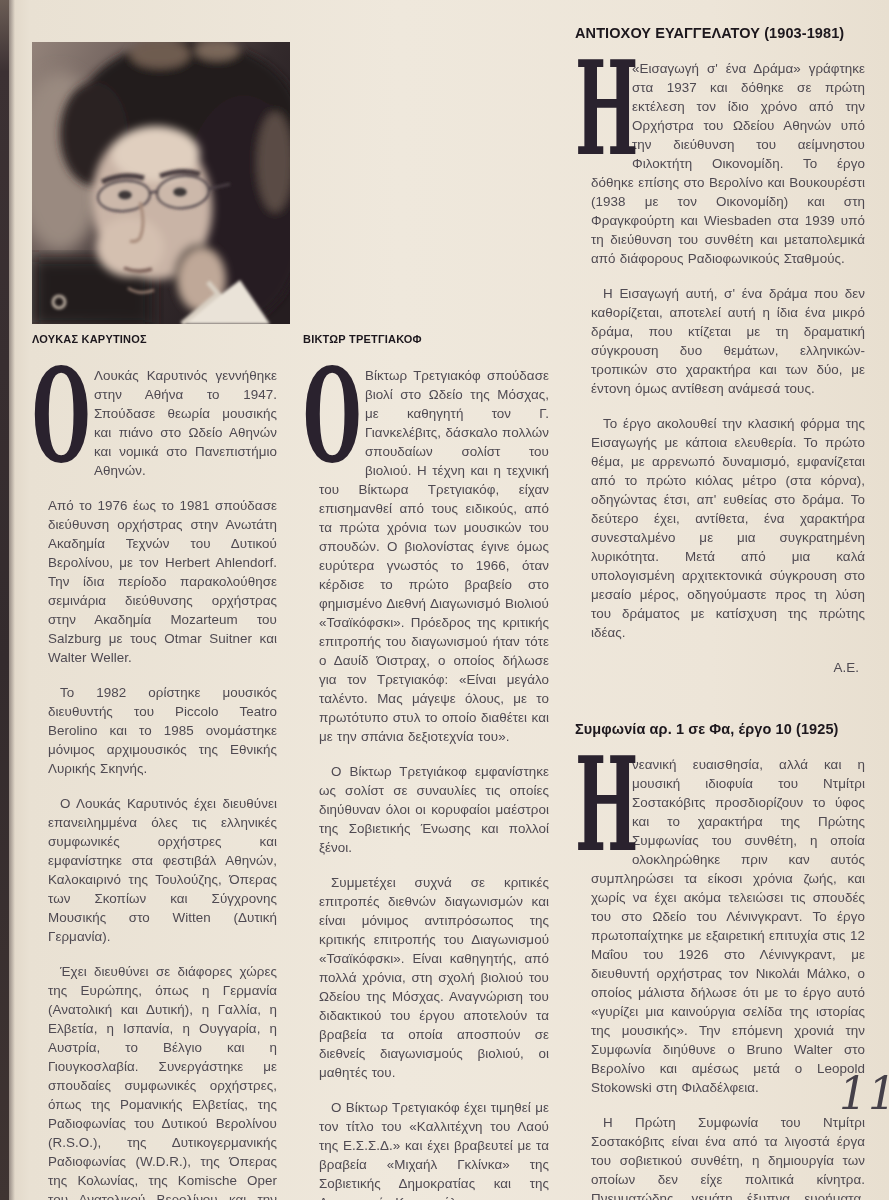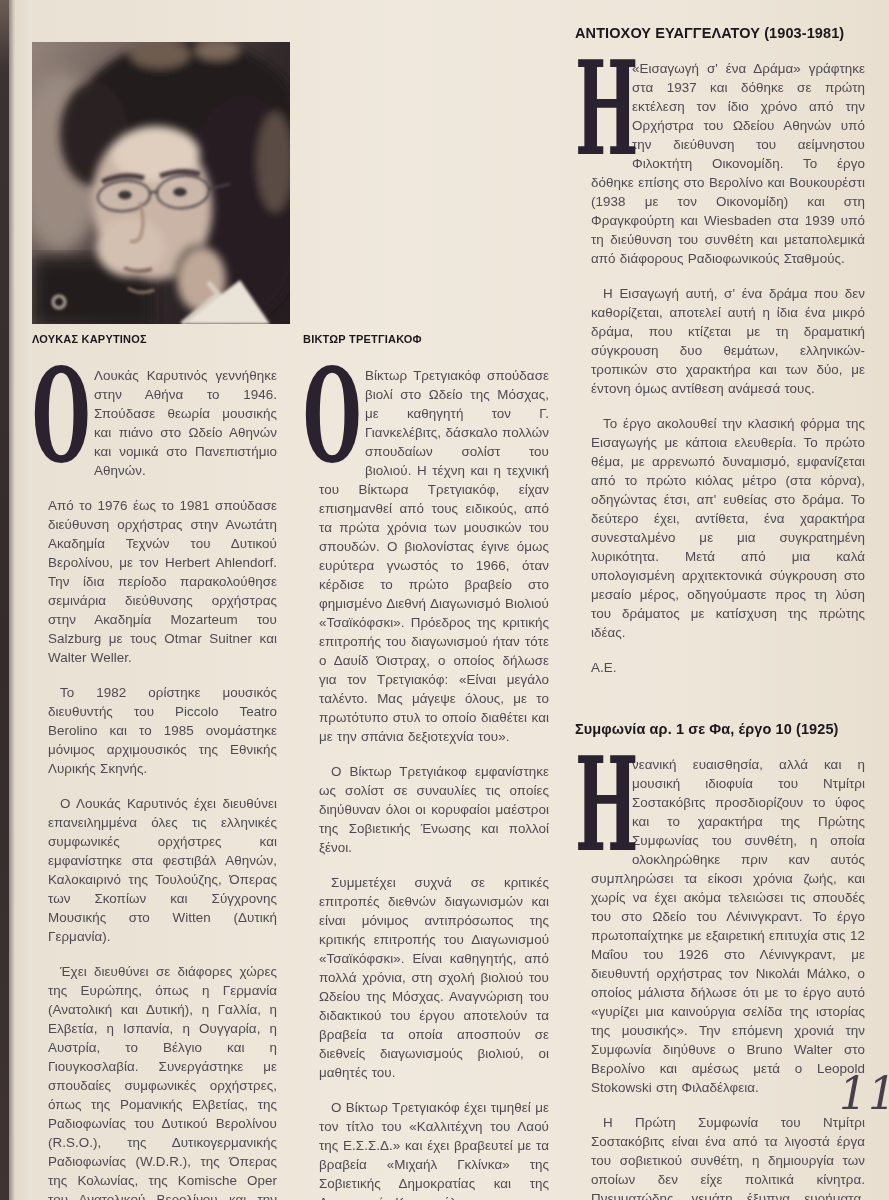--- a/index.html
+++ b/index.html
@@ -23,21 +23,21 @@
   .bodytext{margin-top:17px;font-size:13.4px;line-height:19px;text-align:justify;
     text-justify:inter-word;letter-spacing:.05px;word-spacing:.5px;}
   .col-right .bodytext{margin-top:15px;}
   p.para{margin:16px;}
   p.indent{text-indent:12px;}
   .dropcap{float:left;width:55px;height:94px;margin:3px 7px 0 0;position:relative;}
   .dropcap .dc-inner{position:absolute;left:0;top:0;display:block;color:#2a222e;
     font-family:"DejaVu Serif",serif;font-weight:700;font-size:129px;line-height:94px;
     transform:scaleX(.52);transform-origin:0 50%;}
   .dropcap.narrow{width:50px;}
-  .signature{padding-right:6px;margin-top:9px;text-indent:0;}
+  .signature{text-align:right;padding-right:6px;margin-top:9px;text-indent:0;}
   .section2{margin-top:27px;}
   .pageno{position:absolute;left:839px;top:1068px;width:50px;
     font-family:"DejaVu Serif",serif;font-style:italic;font-weight:400;
     font-size:44px;color:#454049;letter-spacing:1px;}
   .clearfix::after{content:"";display:block;clear:both;}
 </style>
 </head>
 <body>
 
 <div class="sheet">
@@ -99,21 +99,21 @@
       <circle cx="27" cy="260" r="6" fill="none" stroke="#cfc1b2" stroke-width="2.5"></circle>
     </g>
   </svg>
 
   <div class="col col-left">
     <h2 class="head">ΛΟΥΚΑΣ ΚΑΡΥΤΙΝΟΣ</h2>
     <div class="bodytext clearfix">
       <span class="dropcap">
           <span class="dc-inner">Ο</span>
         </span>
-      <p class="para">Λουκάς Καρυτινός γεννήθηκε στην Αθήνα το 1946. Σπούδασε θεωρία μουσικής και πιάνο στο Ωδείο Αθηνών και νομικά στο Πανεπιστήμιο Αθηνών.</p>
+      <p class="para">Λουκάς Καρυτινός γεννήθηκε στην Αθήνα το 1947. Σπούδασε θεωρία μουσικής και πιάνο στο Ωδείο Αθηνών και νομικά στο Πανεπιστήμιο Αθηνών.</p>
       <p class="para">Από το 1976 έως το 1981 σπούδασε διεύθυνση ορχήστρας στην Ανωτάτη Ακαδημία Τεχνών του Δυτικού Βερολίνου, με τον Herbert Ahlendorf. Την ίδια περίοδο παρακολούθησε σεμινάρια διεύθυνσης ορχήστρας στην Ακαδημία Mozarteum του Salzburg με τους Otmar Suitner και Walter Weller.</p>
       <p class="para indent">Το 1982 ορίστηκε μουσικός διευθυντής του Piccolo Teatro Berolino και το 1985 ονομάστηκε μόνιμος αρχιμουσικός της Εθνικής Λυρικής Σκηνής.</p>
       <p class="para indent">Ο Λουκάς Καρυτινός έχει διευθύνει επανειλημμένα όλες τις ελληνικές συμφωνικές ορχήστρες και εμφανίστηκε στα φεστιβάλ Αθηνών, Καλοκαιρινό της Τουλούζης, Όπερας των Σκοπίων και Σύγχρονης Μουσικής στο Witten (Δυτική Γερμανία).</p>
       <p class="para indent">Έχει διευθύνει σε διάφορες χώρες της Ευρώπης, όπως η Γερμανία (Ανατολική και Δυτική), η Γαλλία, η Ελβετία, η Ισπανία, η Ουγγαρία, η Αυστρία, το Βέλγιο και η Γιουγκοσλαβία. Συνεργάστηκε με σπουδαίες συμφωνικές ορχήστρες, όπως της Ρομανικής Ελβετίας, της Ραδιοφωνίας του Δυτικού Βερολίνου (R.S.O.), της Δυτικογερμανικής Ραδιοφωνίας (W.D.R.), της Όπερας της Κολωνίας, της Komische Oper του Ανατολικού Βερολίνου και την Ουγγρική Κρατική της Βουδαπέστης.</p>
       <p class="para indent">Για την ηχογράφηση μουσικών έργων συνεργάστηκε με τις δισκογραφικές εταιρίες CBS, BMG και ETERNA.</p>
 
     </div>
   </div>
 
   <div class="col col-mid">

